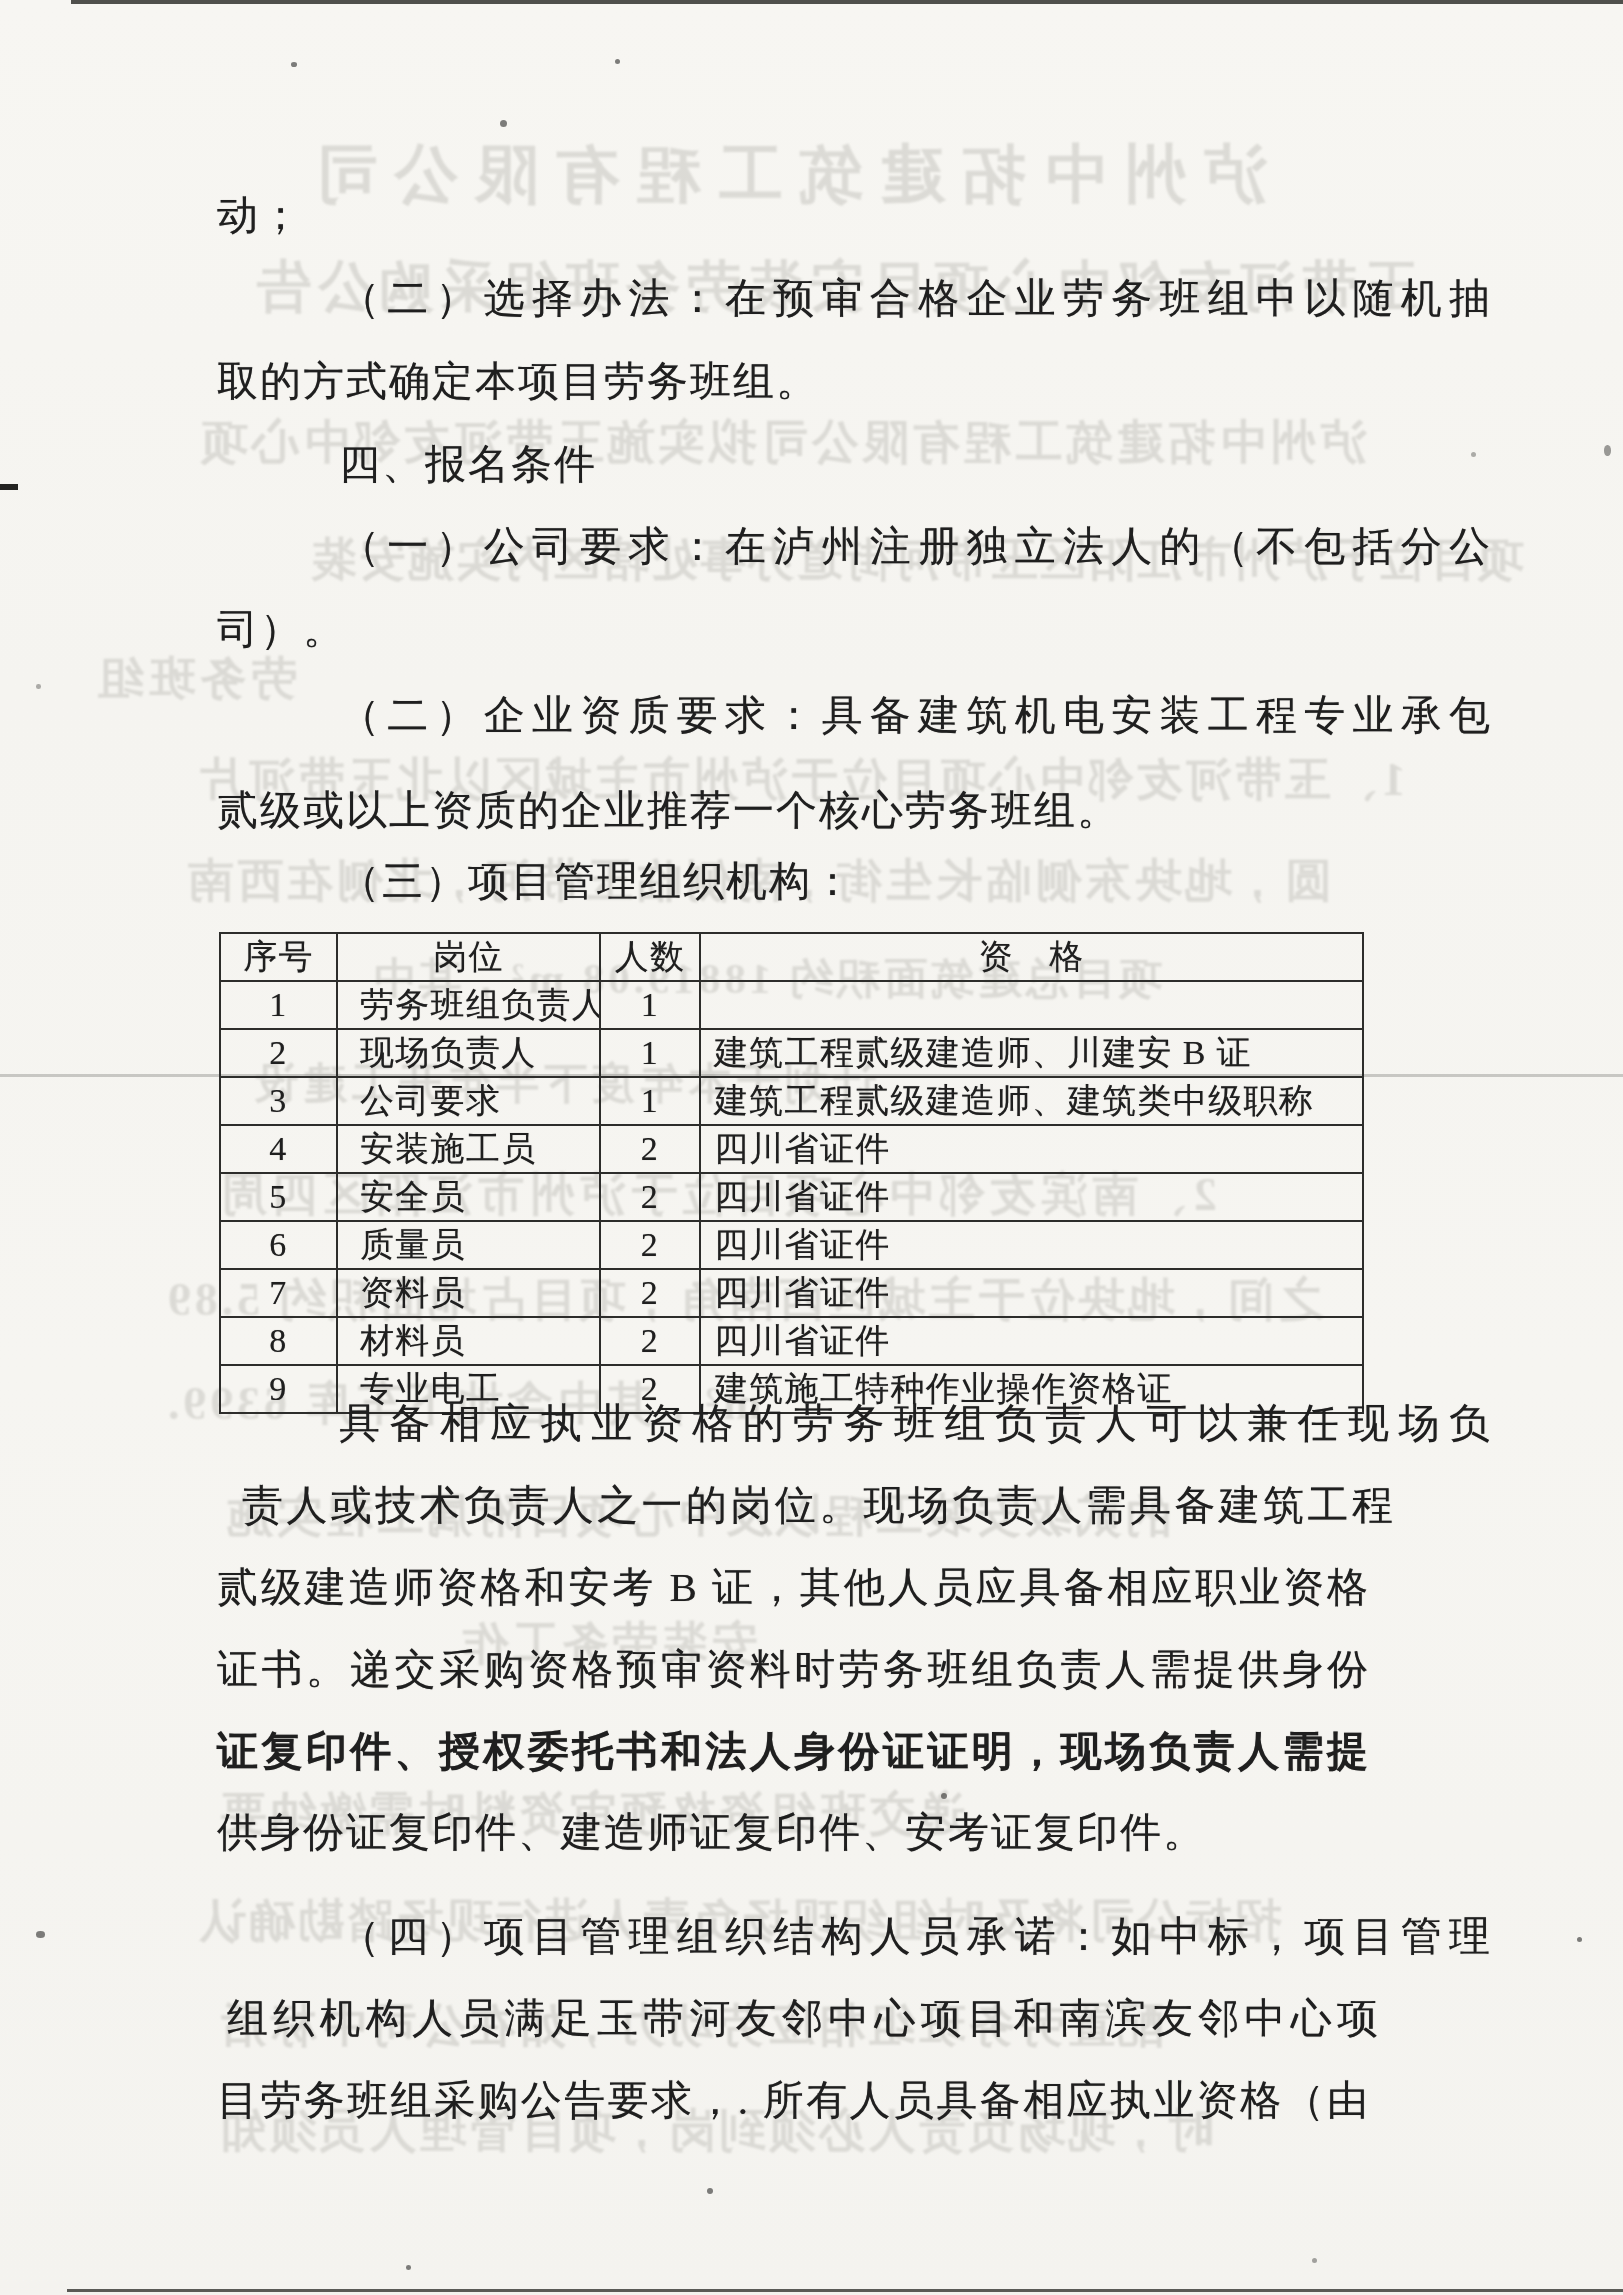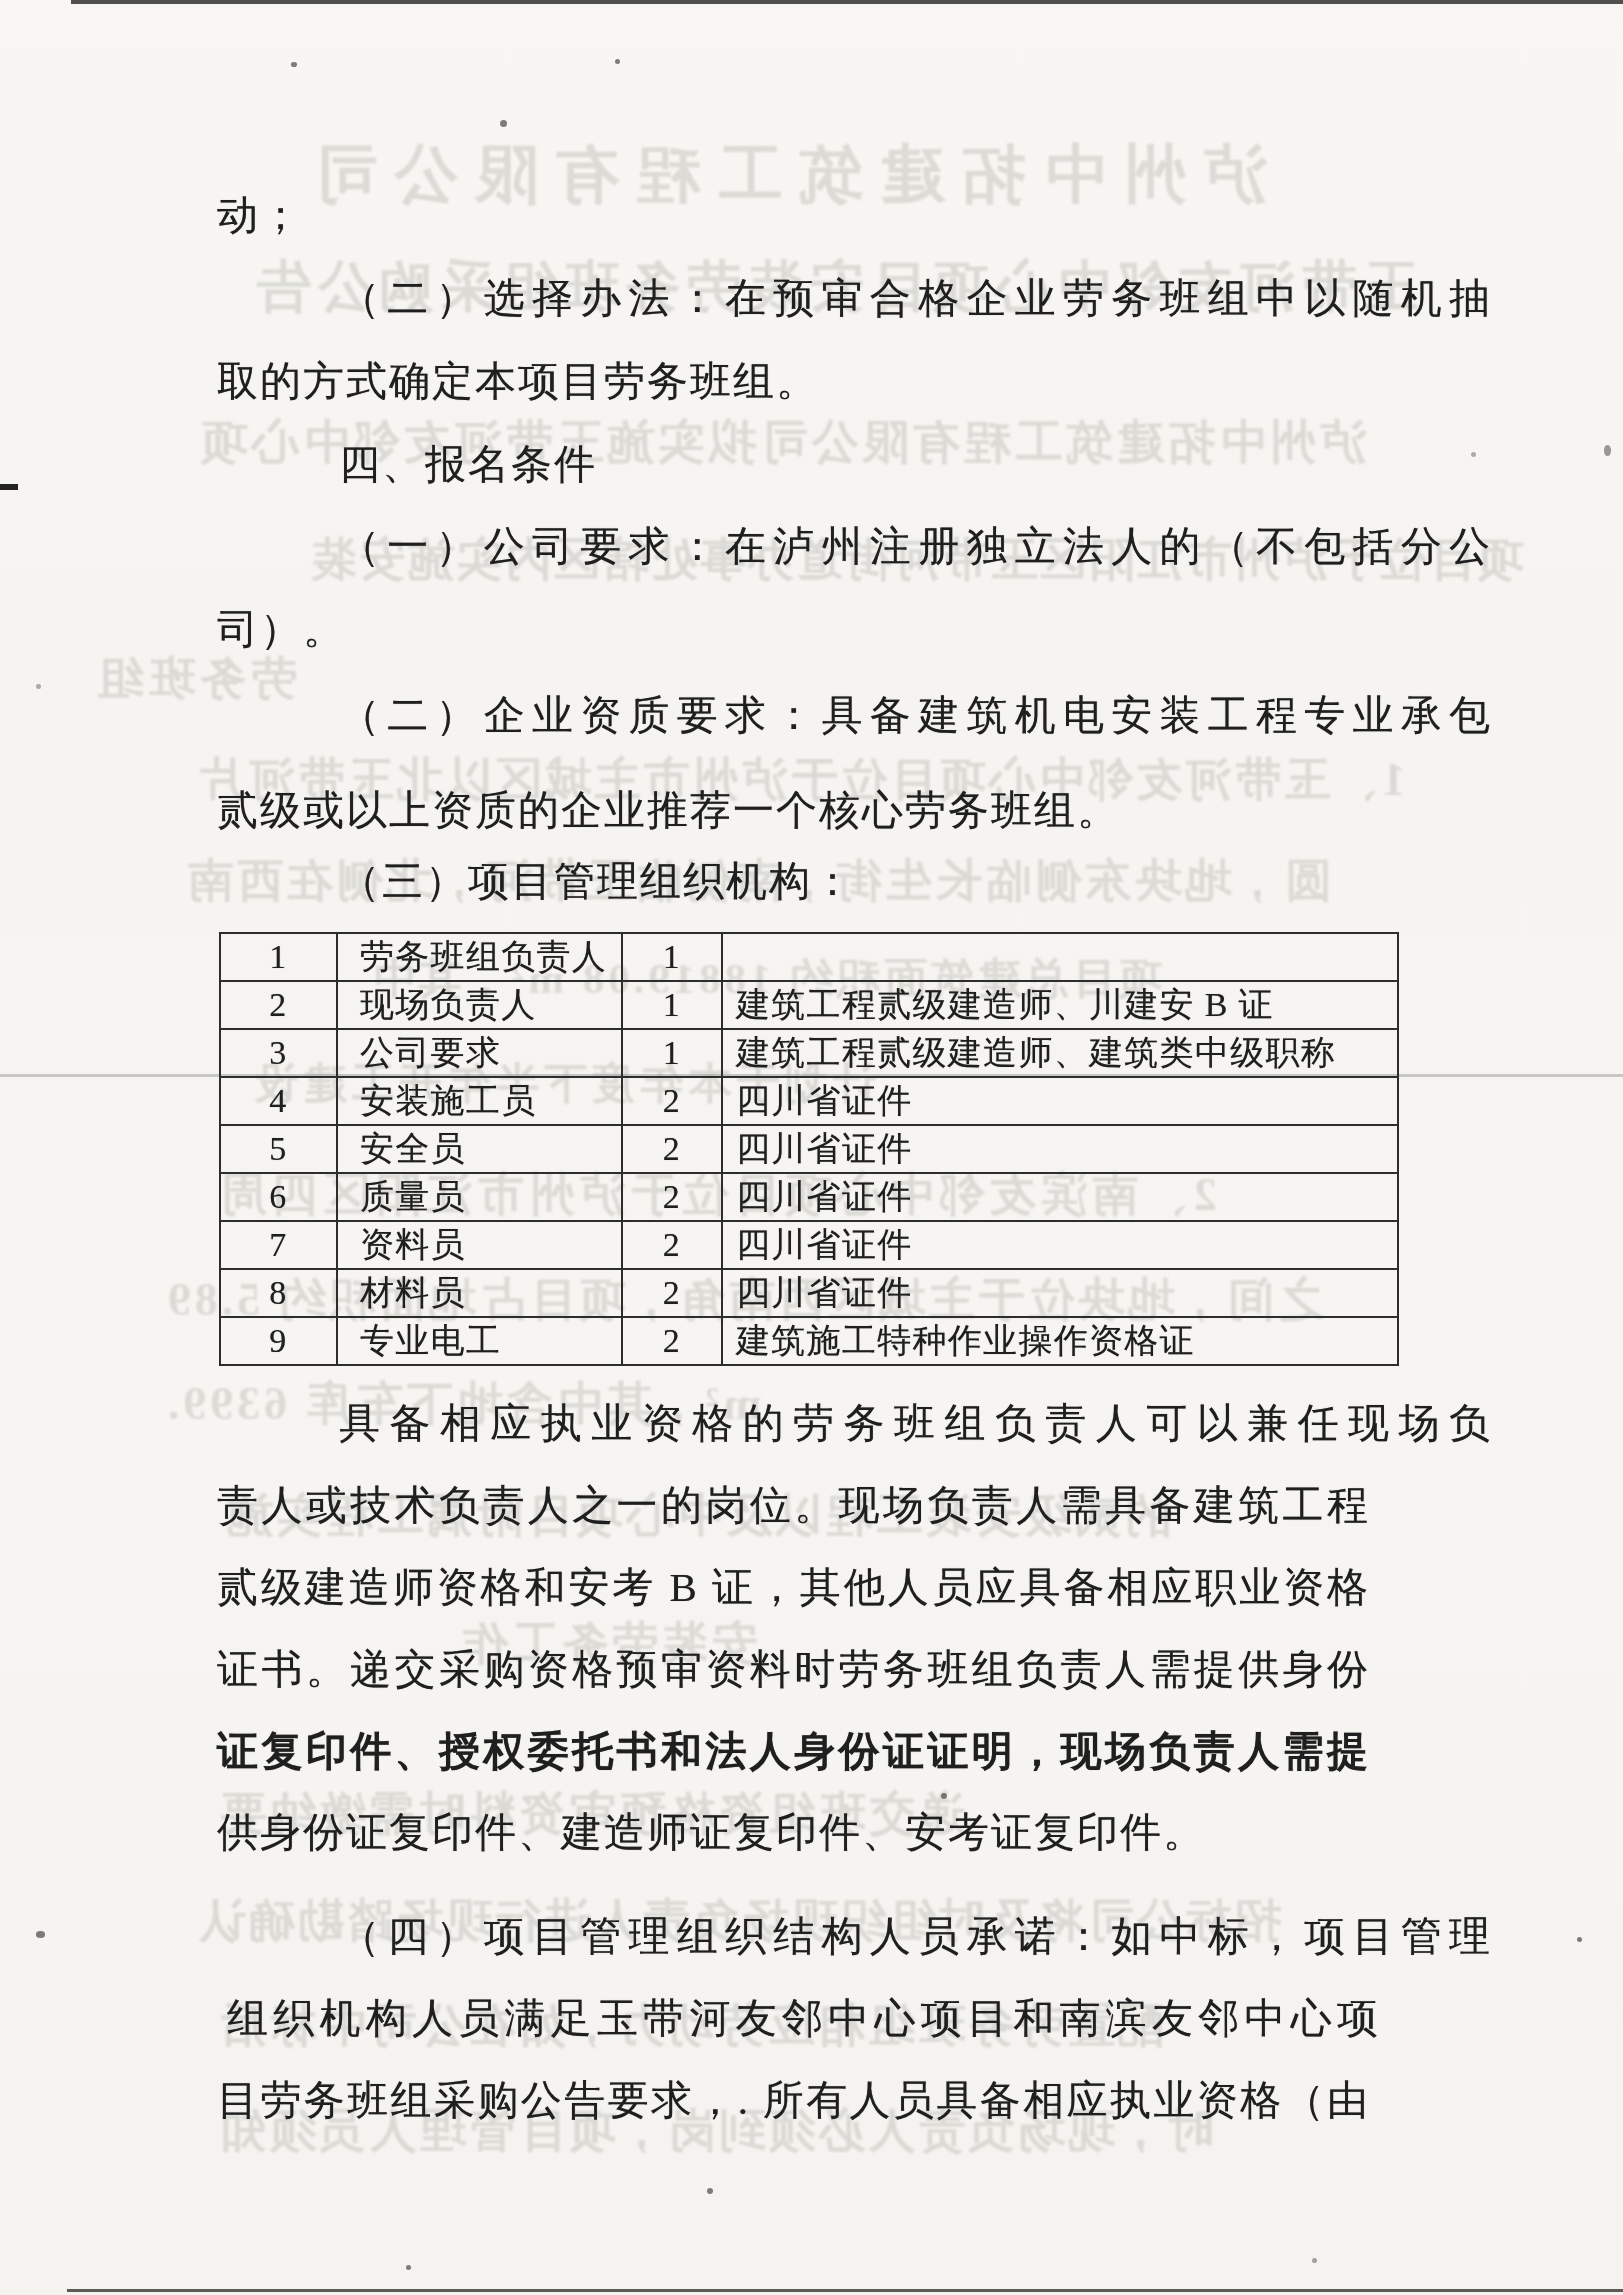--- a/index.html
+++ b/index.html
@@ -83,20 +83,26 @@
 <div class="line indent" style="top:442px;">四、报名条件</div>
 <div class="line indent justify" style="top:524px;">（一）公司要求：在泸州注册独立法人的（不包括分公</div>
 <div class="line" style="top:607px;">司）。</div>
 <div class="line indent justify" style="top:693px;">（二）企业资质要求：具备建筑机电安装工程专业承包</div>
 <div class="line" style="top:788px;">贰级或以上资质的企业推荐一个核心劳务班组。</div>
 <div class="line indent" style="top:859px;">（三）项目管理组织机构：</div>
 
 <table class="org">
   <tbody>
     <tr>
+      <th class="c-seq">序号</th>
+      <th class="c-post">岗位</th>
+      <th class="c-num">人数</th>
+      <th class="c-qual">资　格</th>
+    </tr>
+    <tr>
       <td class="c-seq">1</td>
       <td class="c-post">劳务班组负责人</td>
       <td class="c-num">1</td>
       <td class="c-qual"></td>
     </tr>
     <tr>
       <td class="c-seq">2</td>
       <td class="c-post">现场负责人</td>
       <td class="c-num">1</td>
       <td class="c-qual">建筑工程贰级建造师、川建安 B 证</td>
@@ -140,21 +146,21 @@
     <tr>
       <td class="c-seq">9</td>
       <td class="c-post">专业电工</td>
       <td class="c-num">2</td>
       <td class="c-qual">建筑施工特种作业操作资格证</td>
     </tr>
   </tbody>
 </table>
 
 <div class="line indent justify" style="top:1401px;">具备相应执业资格的劳务班组负责人可以兼任现场负</div>
-<div class="line justify" style="top:1483px;">责人或技术负责人之一的岗位。现场负责人需具备建筑工程</div>
+<div class="line justify" style="top:1483px;margin-left:25px;">责人或技术负责人之一的岗位。现场负责人需具备建筑工程</div>
 <div class="line justify" style="top:1565px;">贰级建造师资格和安考 B 证，其他人员应具备相应职业资格</div>
 <div class="line justify" style="top:1647px;">证书。递交采购资格预审资料时劳务班组负责人需提供身份</div>
 <div class="line justify" style="top:1729px;font-weight:bold;">证复印件、授权委托书和法人身份证证明，现场负责人需提</div>
 <div class="line" style="top:1810px;">供身份证复印件、建造师证复印件、安考证复印件。</div>
 <div class="line indent justify" style="top:1914px;">（四）项目管理组织结构人员承诺：如中标，项目管理</div>
 <div class="line justify" style="top:1996px;margin-left:10px;">组织机构人员满足玉带河友邻中心项目和南滨友邻中心项</div>
 <div class="line justify" style="top:2078px;">目劳务班组采购公告要求，. 所有人员具备相应执业资格（由</div>
 
 <div class="scanline"></div>
 <div class="artifact edge-top"></div>

